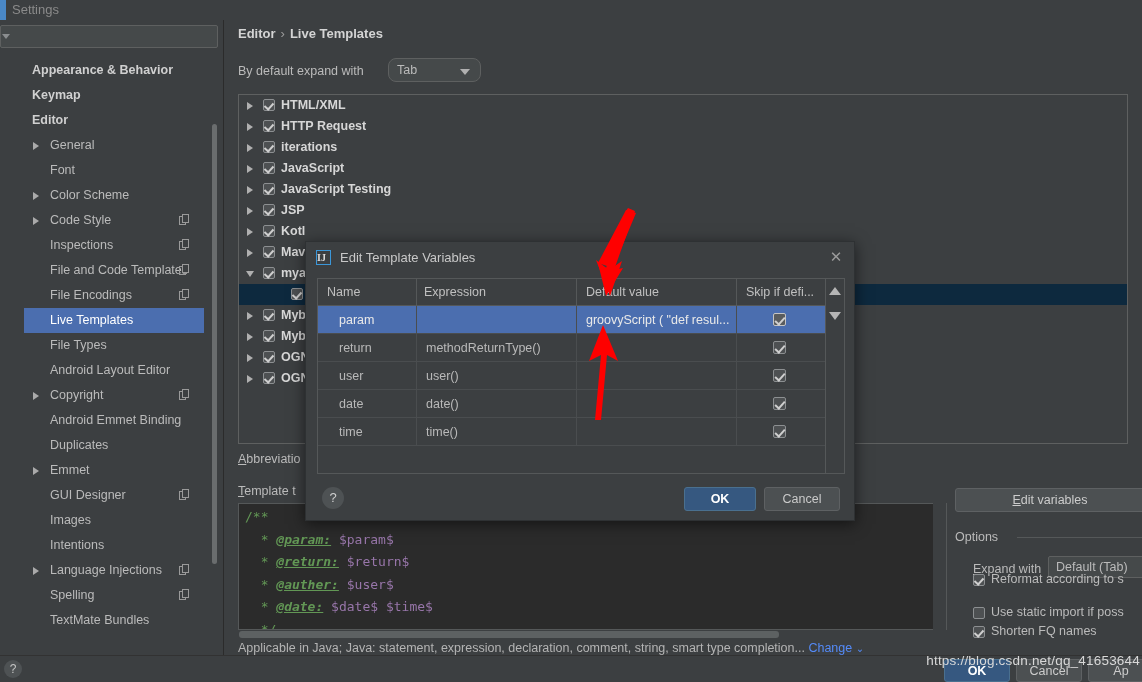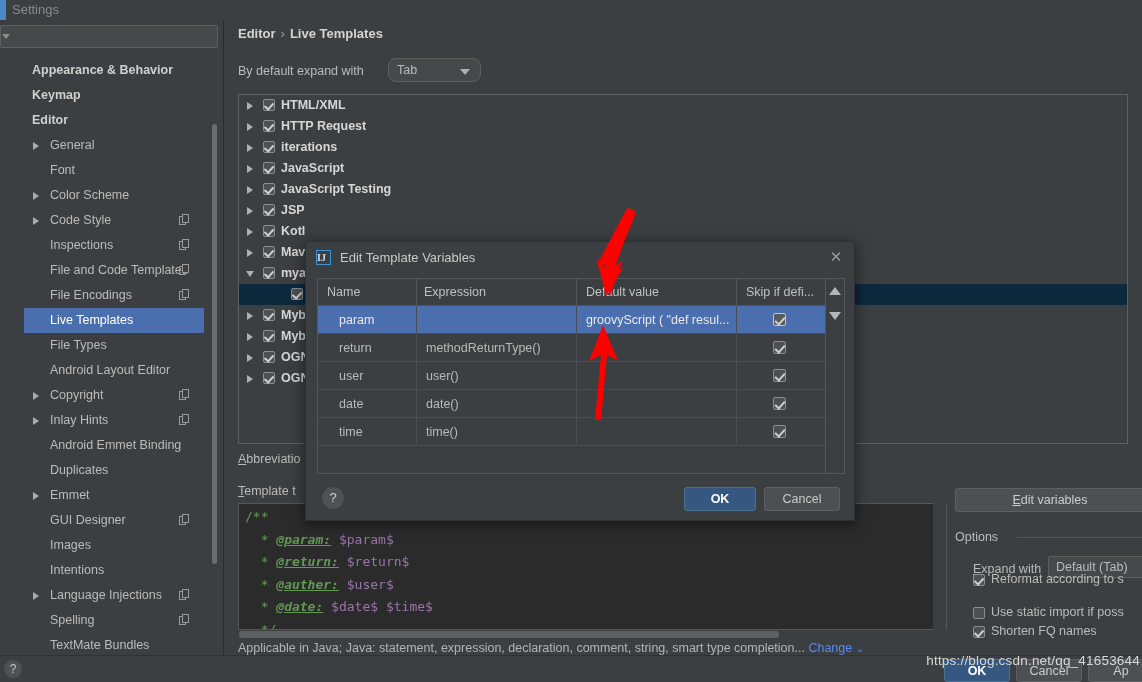--- a/index.html
+++ b/index.html
@@ -415,24 +415,20 @@
             <i class="b2"></i>
           </span></div>
         <div class="tree-item child"><span>File Encodings</span><span class="tree-copy-icon">
             <i class="b1"></i>
             <i class="b2"></i>
           </span></div>
         <div class="tree-item child selected"><span>Live Templates</span></div>
         <div class="tree-item child"><span>File Types</span></div>
         <div class="tree-item child"><span>Android Layout Editor</span></div>
         <div class="tree-item child"><span class="tree-arrow"></span><span>Copyright</span><span class="tree-copy-icon">
-            <i class="b1"></i>
-            <i class="b2"></i>
-          </span></div>
-        <div class="tree-item child"><span class="tree-arrow"></span><span>Inlay Hints</span><span class="tree-copy-icon">
             <i class="b1"></i>
             <i class="b2"></i>
           </span></div>
         <div class="tree-item child"><span>Android Emmet Binding</span></div>
         <div class="tree-item child"><span>Duplicates</span></div>
         <div class="tree-item child"><span class="tree-arrow"></span><span>Emmet</span></div>
         <div class="tree-item child"><span>GUI Designer</span><span class="tree-copy-icon">
             <i class="b1"></i>
             <i class="b2"></i>
           </span></div>

